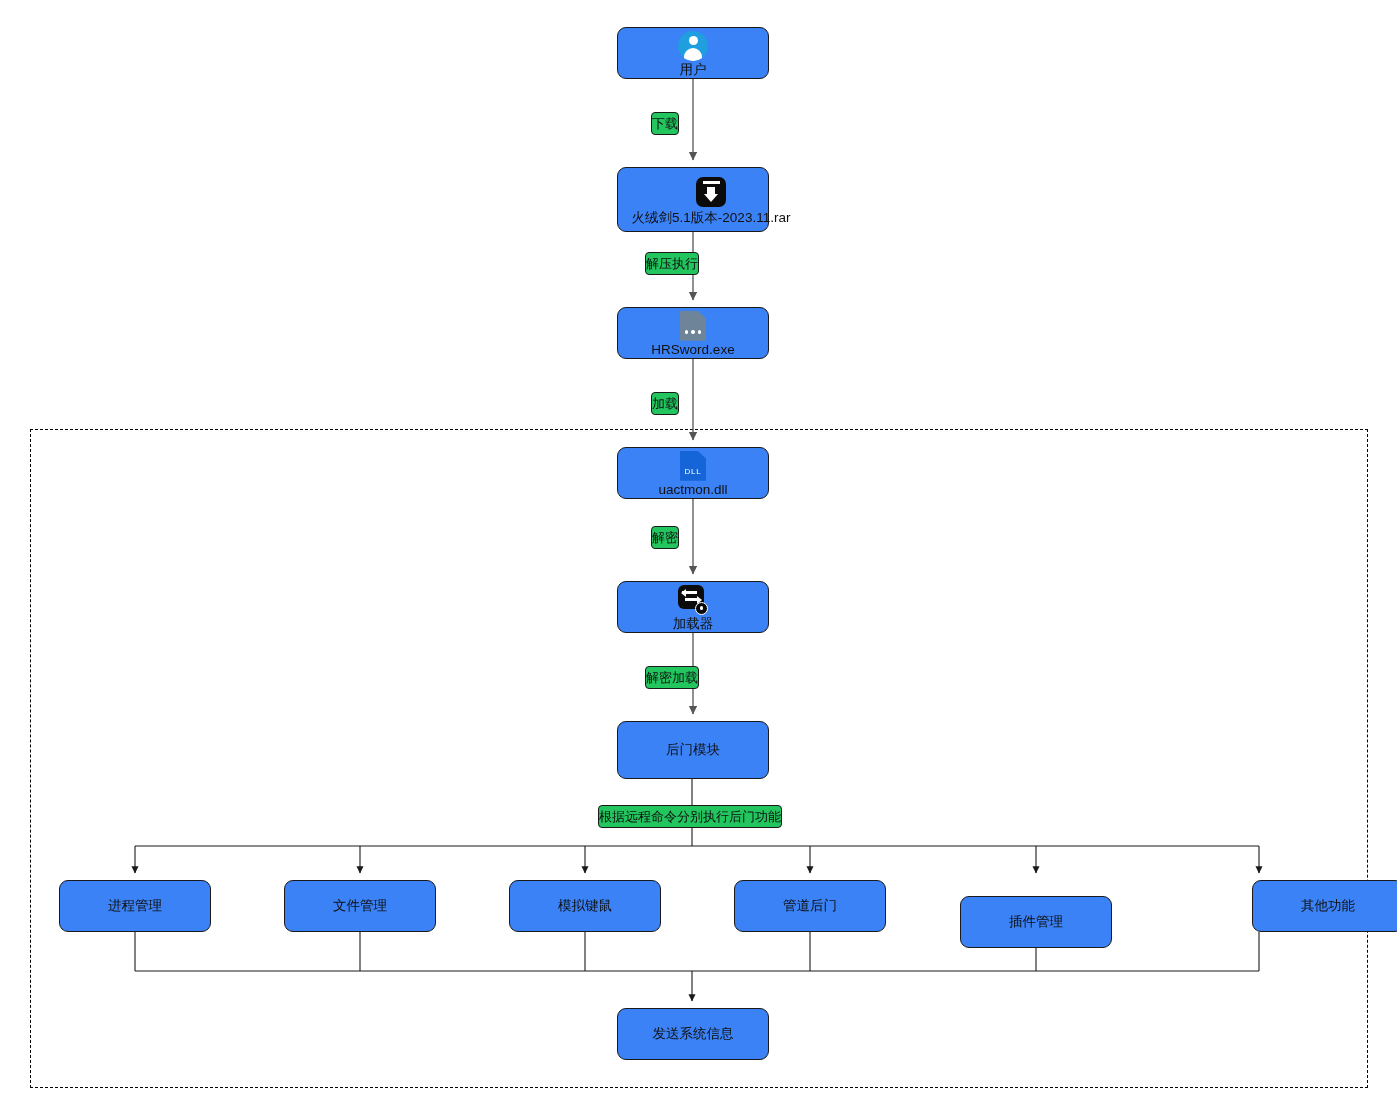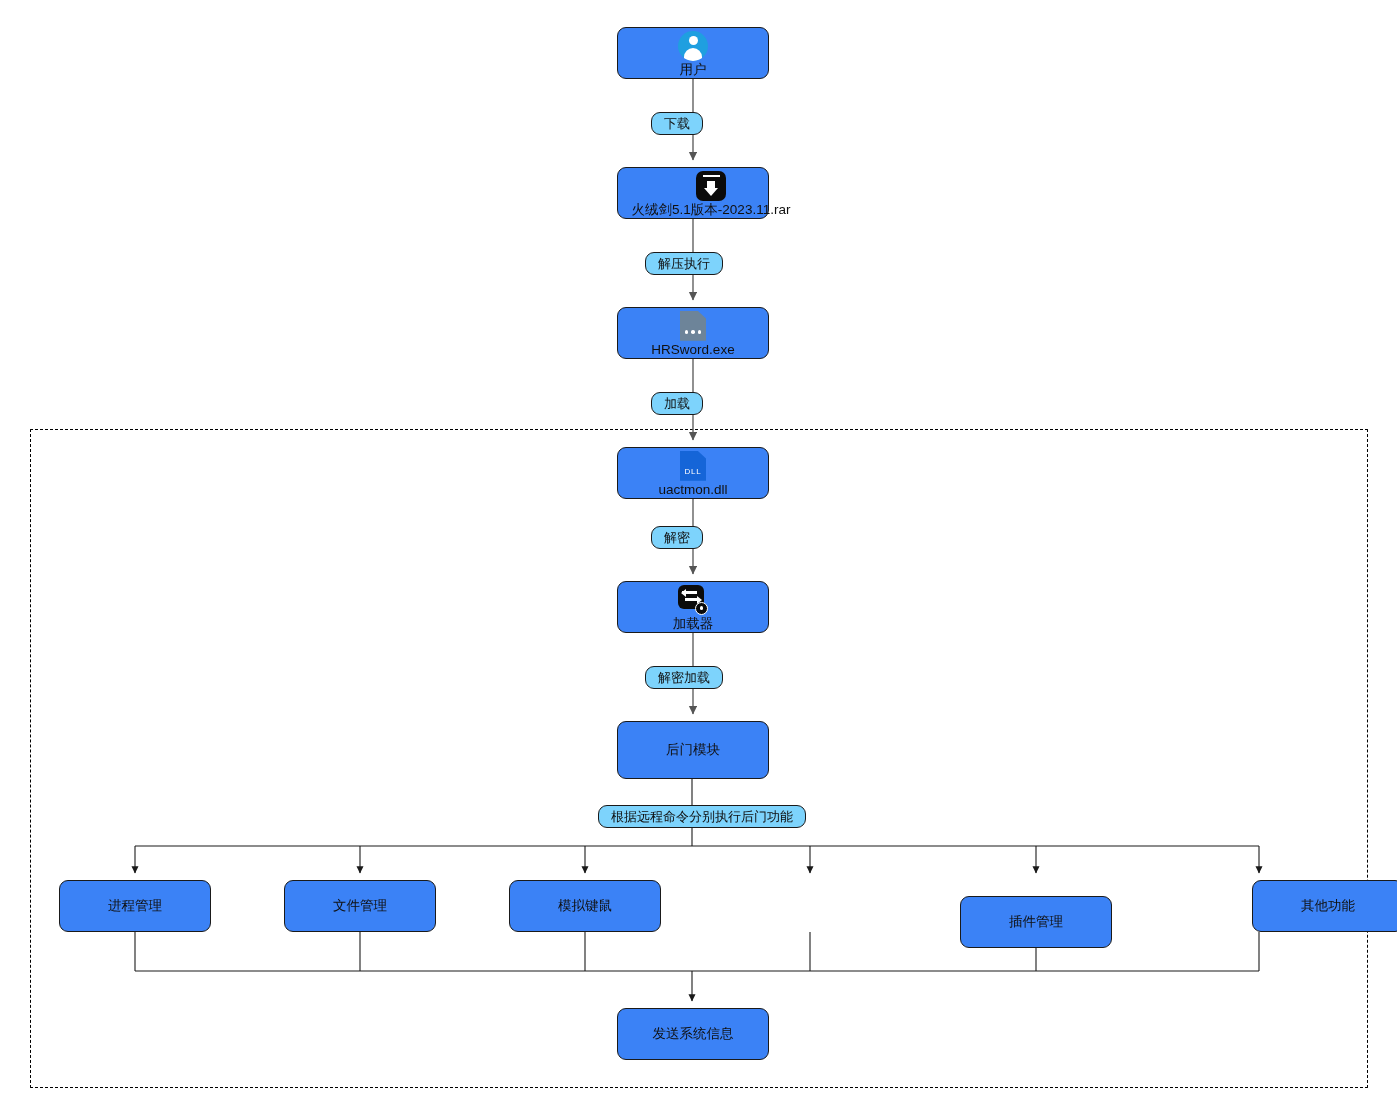--- a/index.html
+++ b/index.html
@@ -54,29 +54,29 @@
     display: flex;
     align-items: center;
     justify-content: center;
     margin-top: 2px;
   }
   
   .elabel {
     position: absolute;
     box-sizing: border-box;
     border: 1.1px solid #1a1a1a;
-    border-radius: 9px;
-    background: #7dd3fc;
+    border-radius: 4px;
+    background: #22c55e;
     display: flex;
     align-items: center;
     justify-content: center;
     font-size: 13px;
     color: #101010;
     white-space: nowrap;
-    padding: 0 12px;
+    padding: 0 0;
     height: 23px;
   }
   
   .group-box {
     position: absolute;
     box-sizing: border-box;
     border: 1.6px dashed #000000;
     background: transparent;
     border-radius: 1px;
   }
@@ -280,21 +280,21 @@
     </g>
   </svg>
 
   <div class="node with-icon" style="left:617px; top:27px; width:152px; height:52px;">
     <span class="icon-wrap">
       <span class="ico-user"></span>
     </span>
     <span class="nlabel">用户</span>
   </div>
 
-  <div class="node with-icon" style="left:617px; top:167px; width:152px; height:52px;padding-left:36px;">
+  <div class="node with-icon" style="left:617px; top:167px; width:152px; height:65px;padding-left:36px;">
     <span class="icon-wrap">
       <span class="ico-dl">
           <i class="bar"></i>
           <i class="stem"></i>
           <i class="head"></i>
         </span>
     </span>
     <span class="nlabel">火绒剑5.1版本-2023.11.rar</span>
   </div>
 
@@ -345,20 +345,23 @@
   </div>
 
   <div class="node" style="left:284px; top:880px; width:152px; height:52px;">
     <span class="nlabel">文件管理</span>
   </div>
 
   <div class="node" style="left:509px; top:880px; width:152px; height:52px;">
     <span class="nlabel">模拟键鼠</span>
   </div>
 
+  <div class="node" style="left:734px; top:880px; width:152px; height:52px;">
+    <span class="nlabel">管道后门</span>
+  </div>
 
   <div class="node" style="left:960px; top:880px; width:152px; height:52px;margin-top:16px;">
     <span class="nlabel">插件管理</span>
   </div>
 
   <div class="node" style="left:1252px; top:880px; width:152px; height:52px;">
     <span class="nlabel">其他功能</span>
   </div>
 
   <div class="node" style="left:617px; top:1008px; width:152px; height:52px;">

